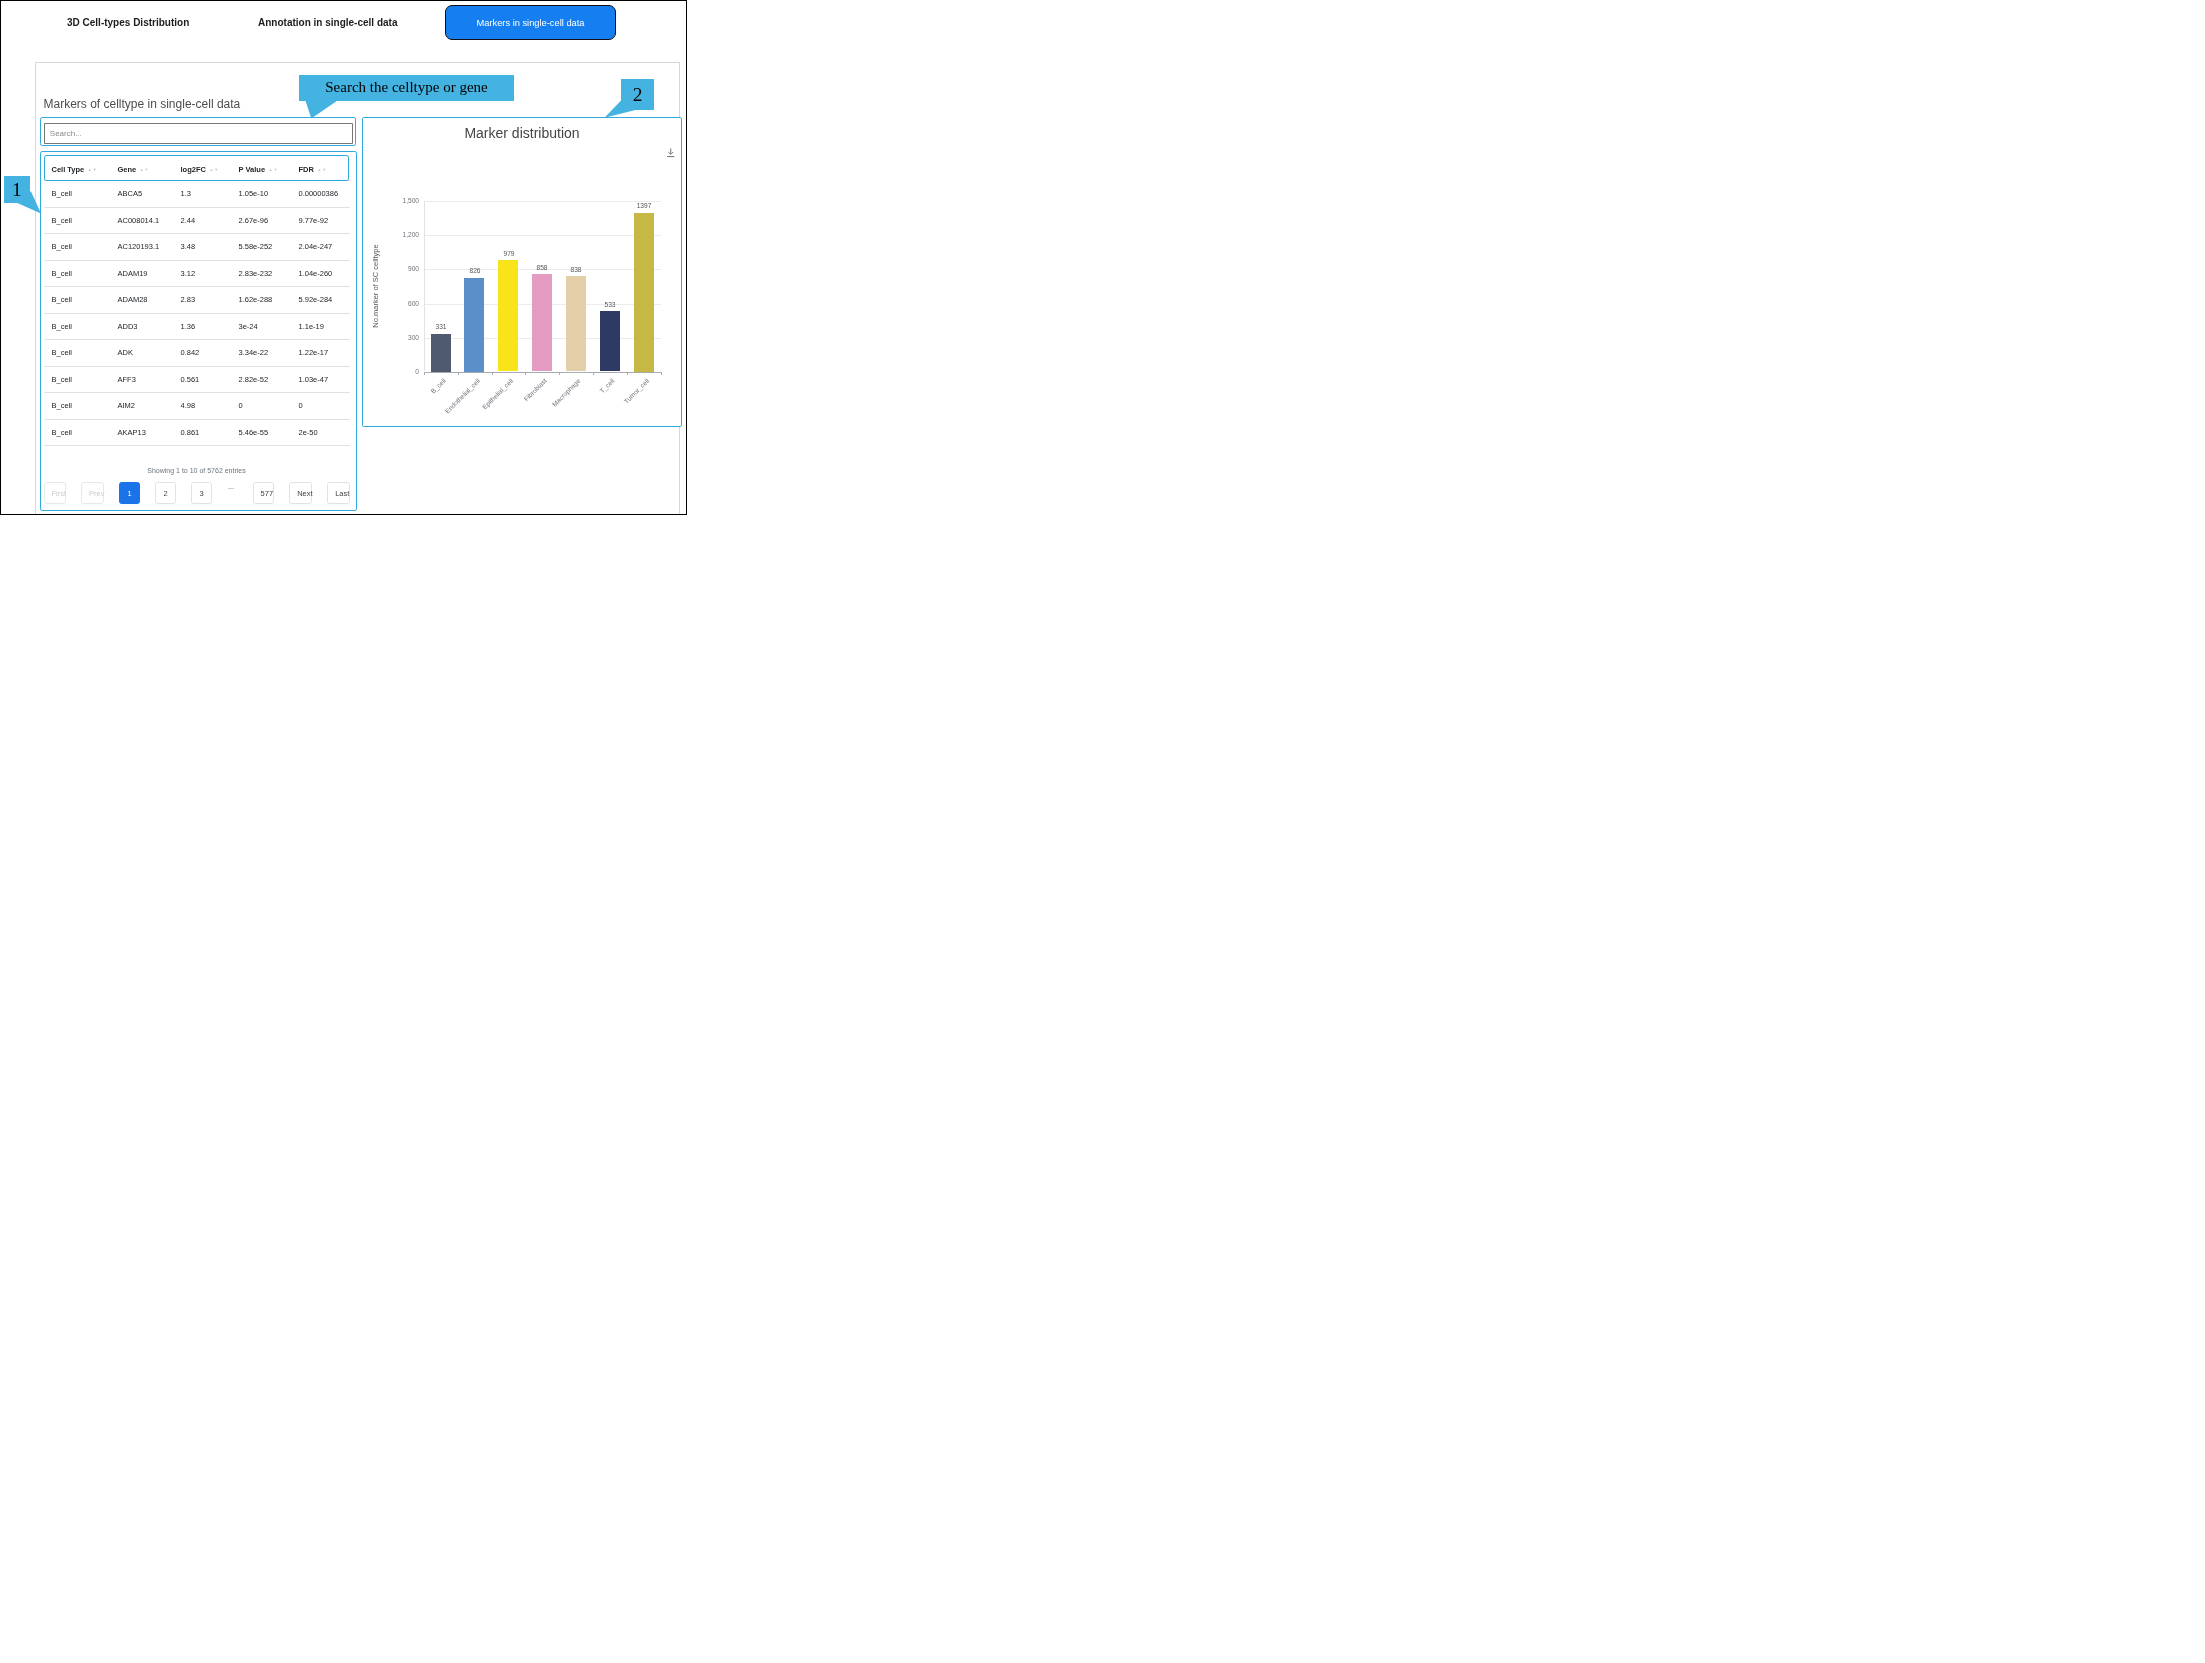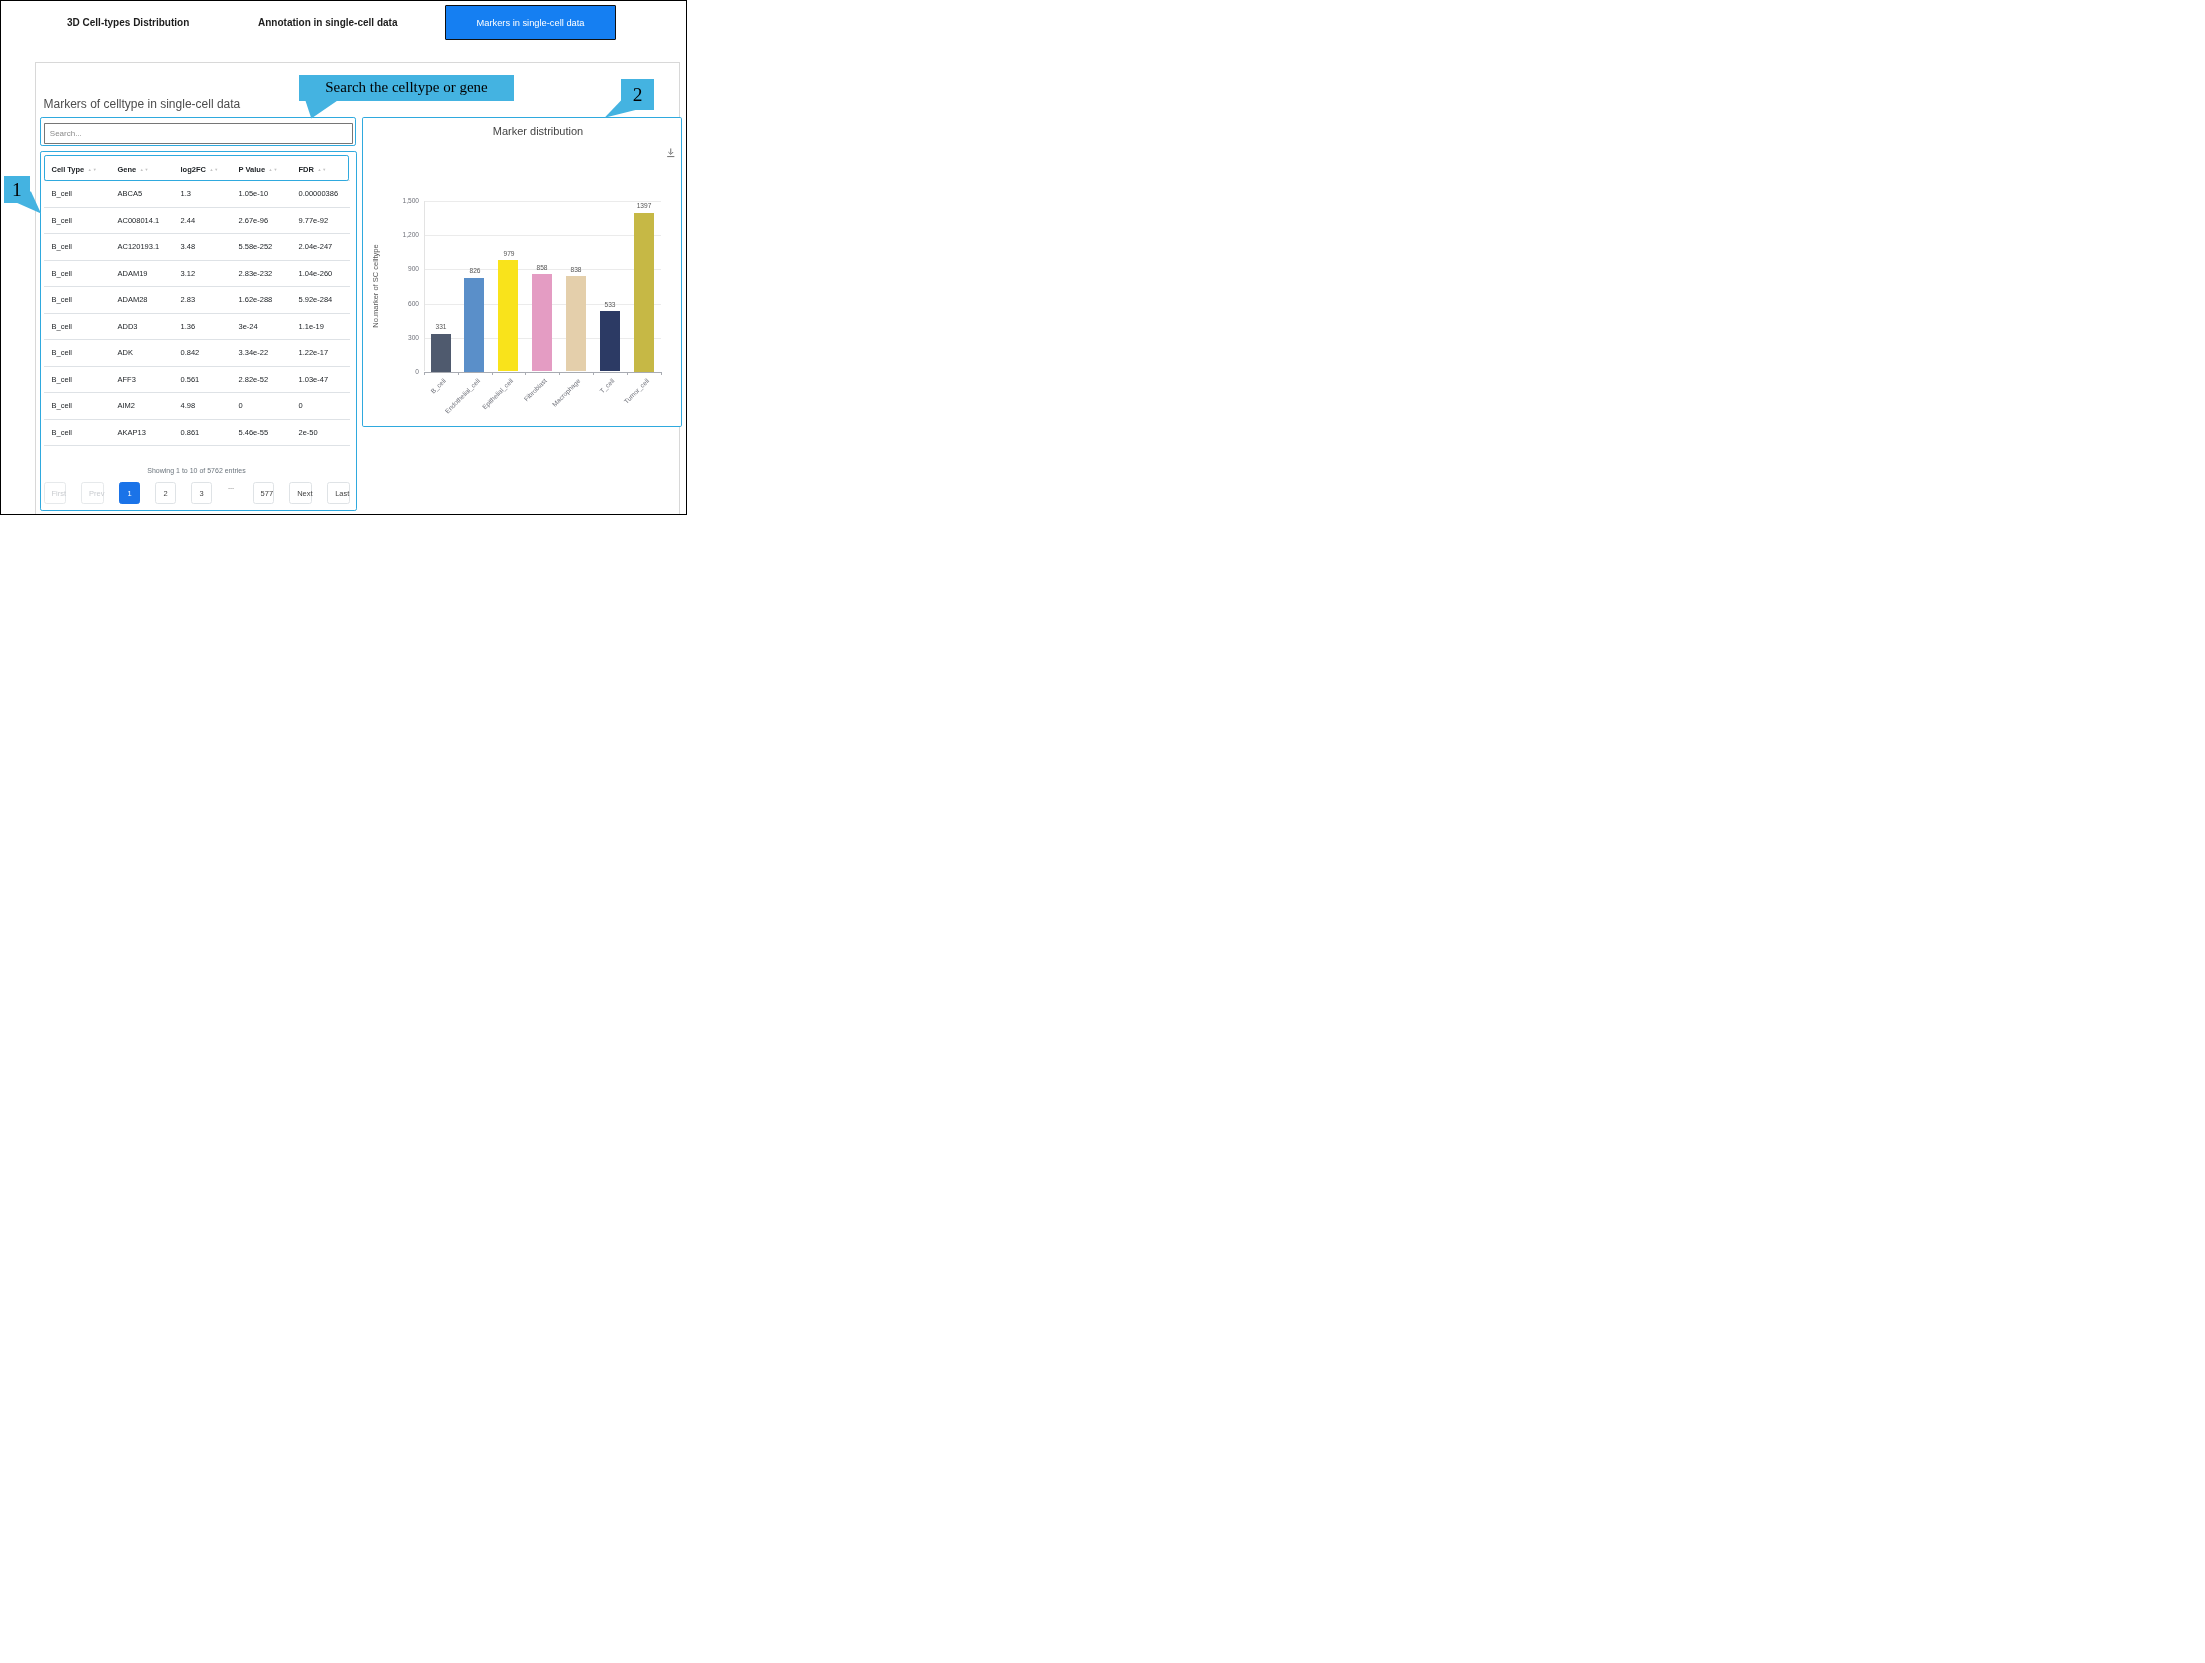--- a/index.html
+++ b/index.html
@@ -6,21 +6,21 @@
   body{width:687px;height:515px;position:relative;overflow:hidden;
        font-family:"Liberation Sans","DejaVu Sans",sans-serif;color:#212529;}
   .frame{position:absolute;inset:0;border:0.9px solid #000;pointer-events:none;z-index:30;}
 
   
   .tab{position:absolute;top:17px;font-size:10px;font-weight:600;color:#1d1d1d;cursor:pointer;white-space:nowrap;}
   .tab-1{left:67px;}
   .tab-2{left:258px;}
   .tab-active{position:absolute;left:445px;top:5.3px;width:169px;height:33px;
       background:#157ff2;color:#fff;font-size:9.3px;font-weight:500;
-      border:0.9px solid #101010;border-radius:1px;display:flex;align-items:center;justify-content:center;cursor:pointer;}
+      border:0.9px solid #101010;border-radius:7px;display:flex;align-items:center;justify-content:center;cursor:pointer;}
 
   
   .panel{position:absolute;left:35px;top:62px;width:645px;height:453px;
       border:0.4px solid #d8d8d8;background:#fff;box-sizing:border-box;}
   .panel-header{position:absolute;left:0;top:0;width:100%;height:29.6px;background:#e9e9e9;
       border-bottom:0.4px solid #d8d8d8;box-sizing:border-box;font-size:9.7px;color:#2f2f2f;
       line-height:29px;padding-left:8px;}
   .section-title{position:absolute;left:7.5px;top:34px;font-size:12px;color:#4d4d4d;white-space:nowrap;}
 
   .search-input{position:absolute;left:7.5px;top:60px;width:309px;height:21px;box-sizing:border-box;
@@ -42,21 +42,21 @@
   .pagination{position:absolute;left:7.5px;top:419px;width:306px;display:flex;justify-content:center;align-items:center;gap:15px;}
   .pg{height:22px;min-width:21px;padding:0 7px;font-size:7.5px;border-radius:2.6px;background:#fff;
       border:0.4px solid #dfe3e6;color:#444;cursor:pointer;font-family:inherit;}
   .pg.disabled{color:#c9ccd0;border-color:#e6e9eb;cursor:default;}
   .pg.active{background:#1a73e8;color:#fff;border-color:#1a73e8;}
   .pg.ellipsis{border:none;background:transparent;padding:0 0.9px;min-width:8.8px;color:#555;cursor:default;}
 
   
   .chart-panel{position:absolute;left:362px;top:117px;width:320px;height:310px;box-sizing:border-box;
       border:1.3px solid #2fa9de;border-radius:1.8px;background:#fff;z-index:4;}
-  .chart-title{position:absolute;left:16px;top:7px;width:100%;text-align:center;font-size:11px;color:#454545;}
+  .chart-title{position:absolute;left:0;top:7px;width:100%;text-align:center;font-size:14px;color:#454545;}
   .download{position:absolute;right:4.9px;top:29px;width:11.5px;height:11.5px;cursor:pointer;}
   .y-title{position:absolute;left:12.3px;top:168px;transform:translate(-50%,-50%) rotate(-90deg);
       white-space:nowrap;font-size:7.5px;color:#555;}
   .plot{position:absolute;inset:0;}
   .gridline{position:absolute;height:0.4px;background:#ebebeb;}
   .yaxisline{position:absolute;width:0.4px;background:#e3e3e3;}
   .xaxis{position:absolute;height:0.4px;background:#a8abb2;}
   .xtickmark{position:absolute;width:0.4px;height:2.6px;background:#a8abb2;}
   .ytick{position:absolute;text-align:right;font-size:6.6px;color:#6e7079;}
   .bar{position:absolute;width:20px;cursor:pointer;}

